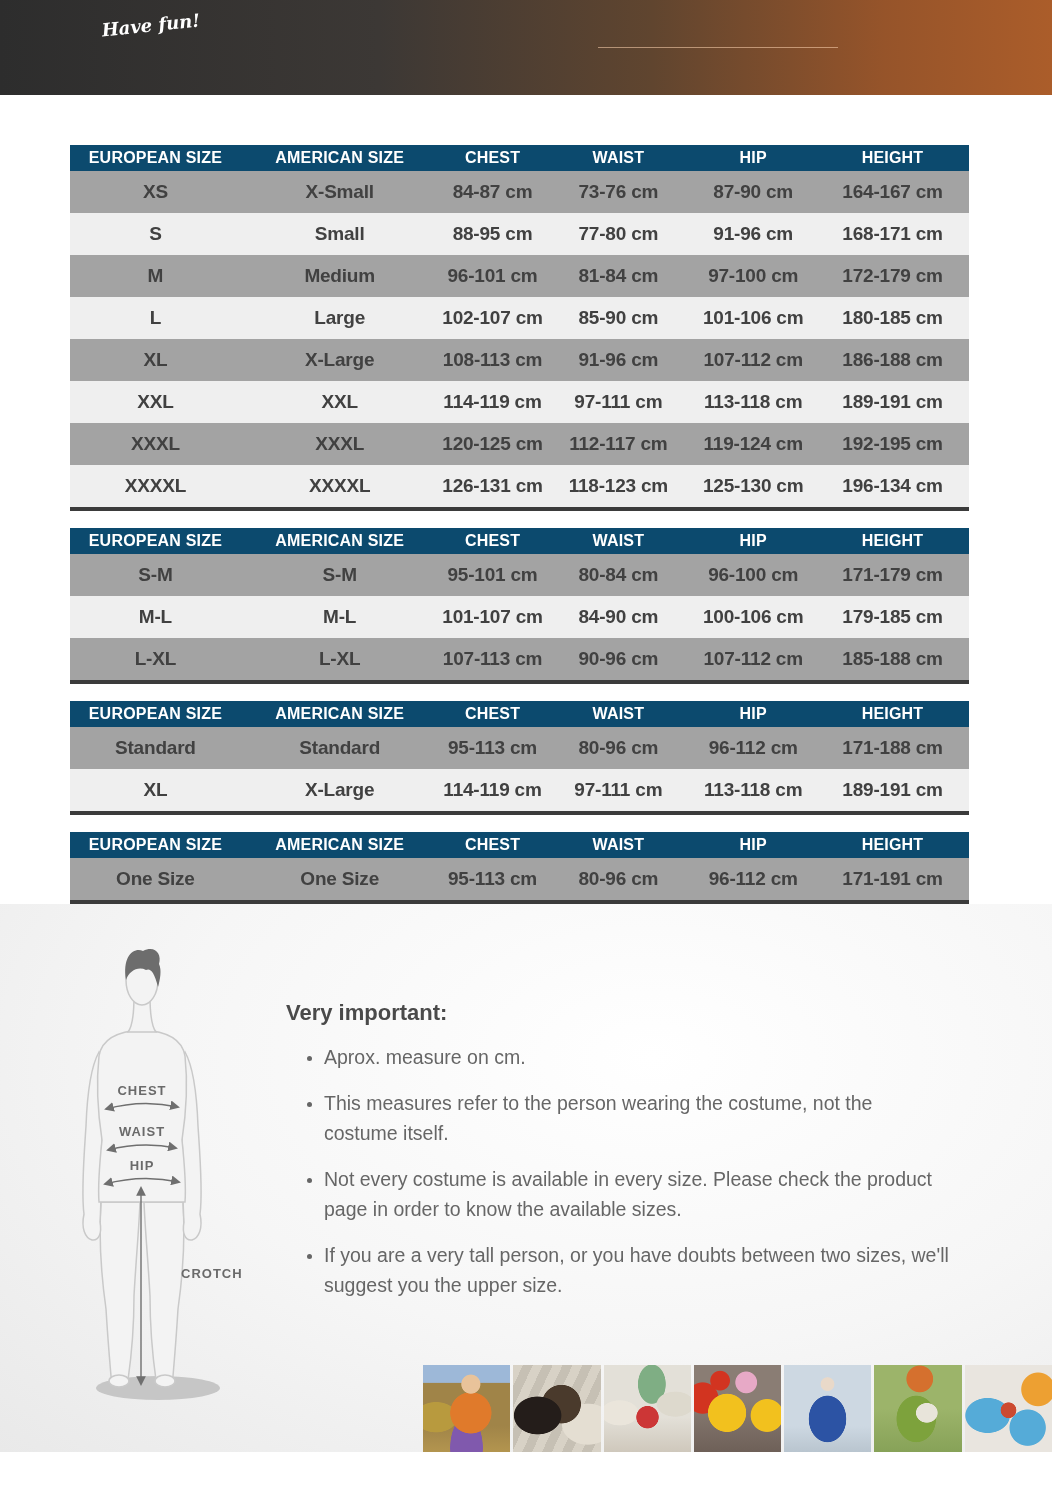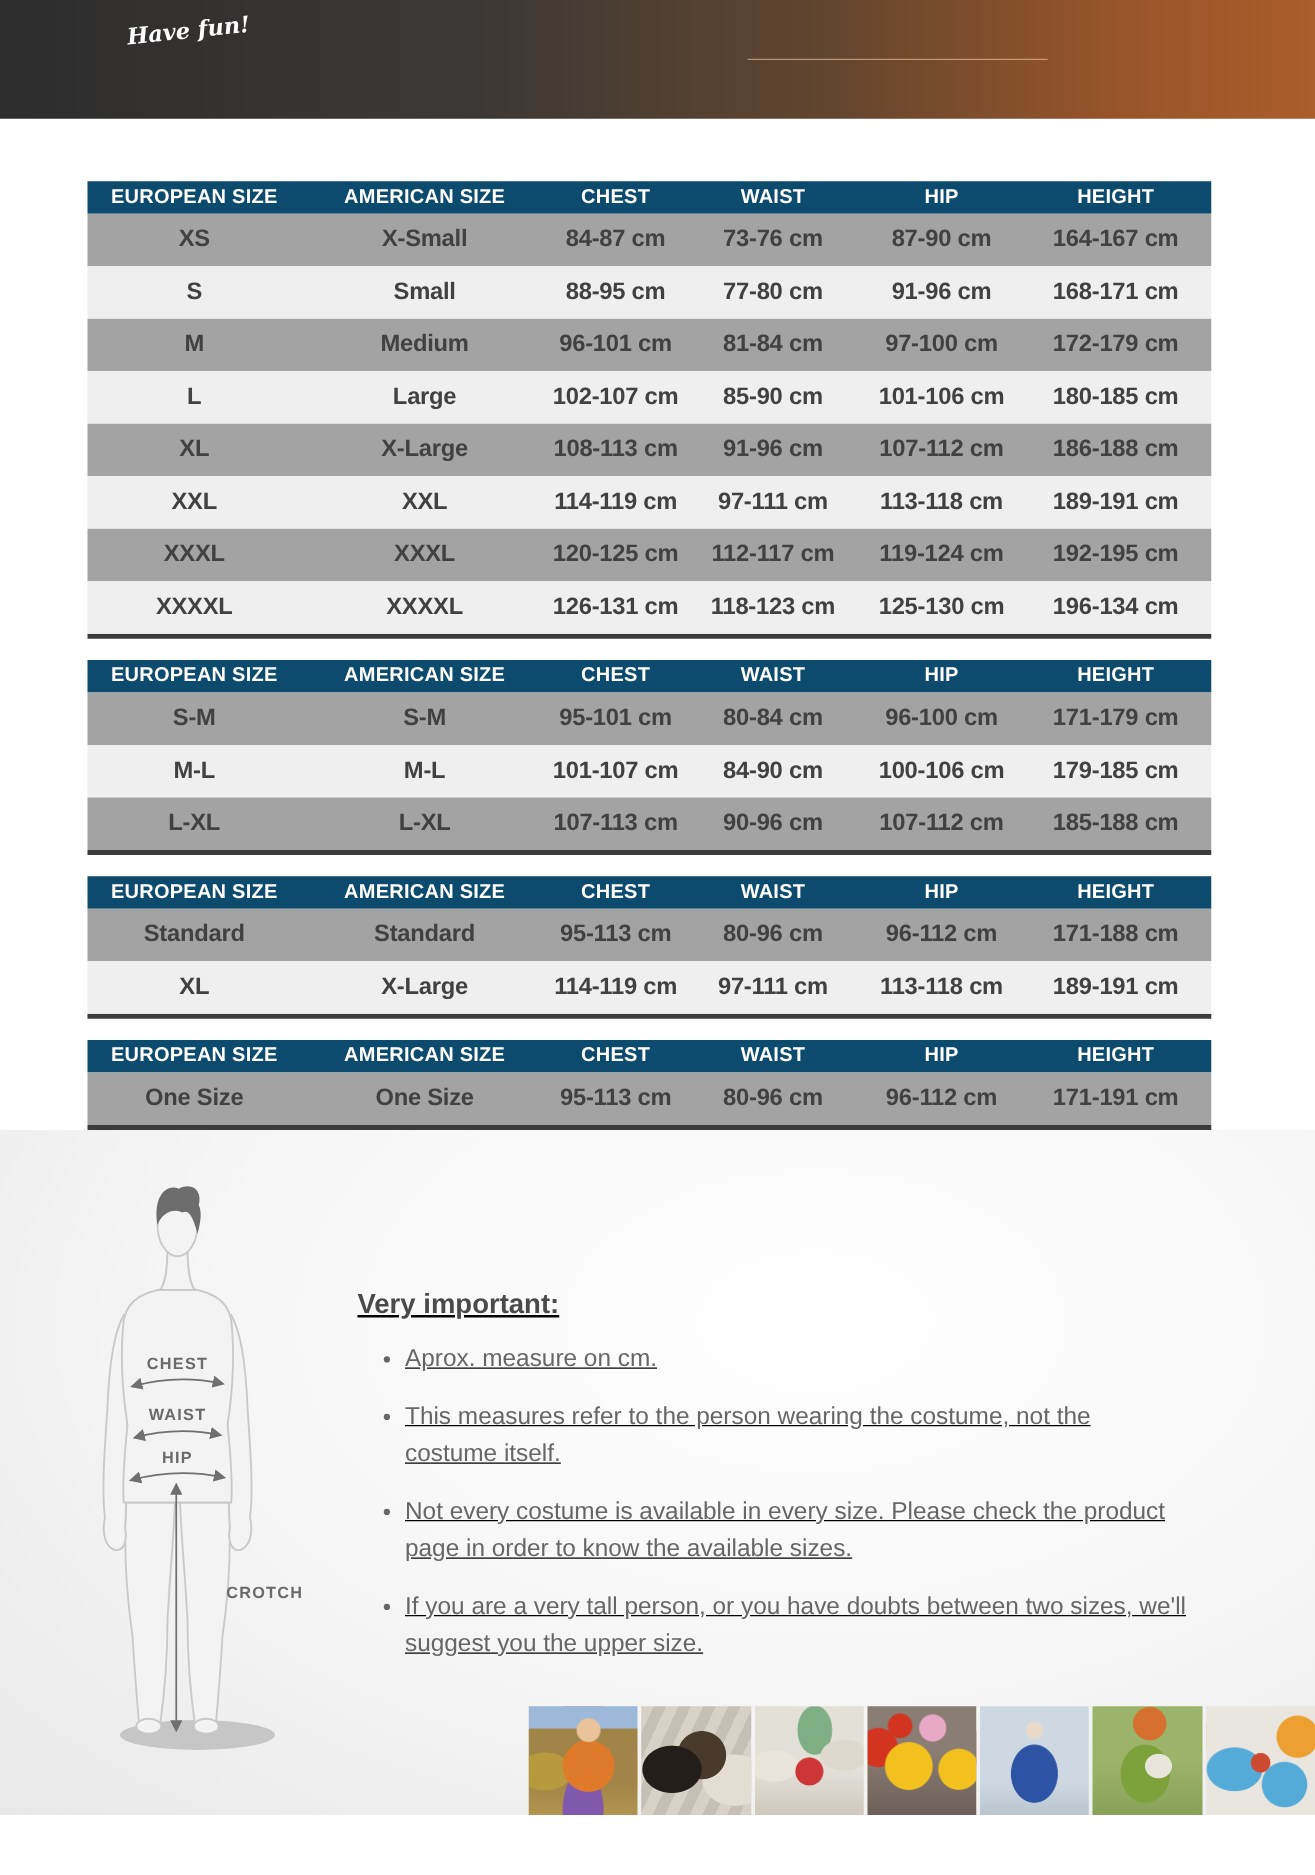--- a/index.html
+++ b/index.html
@@ -31,21 +31,21 @@
   .c0{width:19%;} .c1{width:22%;} .c2{width:12%;} .c3{width:16%;} .c4{width:14%;} .c5{width:17%;}
 
   
   .lower{position:relative;height:548px;
     background:radial-gradient(ellipse at 62% 28%,#ffffff 0%,#f6f6f6 52%,#e9e9e9 100%);}
 
   .figure-svg{position:absolute;left:68px;top:40px;}
   .fig-label{font-family:"Liberation Sans",sans-serif;font-size:13px;font-weight:bold;
     fill:#6a6a6a;letter-spacing:1px;}
 
-  .notes{position:absolute;left:286px;top:126px;width:680px;text-decoration:underline;}
+  .notes{position:absolute;left:286px;top:96px;width:680px;}
   .notes h3{margin:0 0 16px 0;font-size:22px;font-weight:bold;color:#4a4a4a;}
   .notes ul{margin:0;padding:0 0 0 22px;}
   .notes li{font-size:19.5px;line-height:30px;color:#666;margin:16px;}
   .notes li::marker{color:#666;font-size:17px;}
 
   
   .photo-strip{position:absolute;left:423px;right:0;bottom:0;height:87px;display:flex;gap:3px;}
   .tile{flex:1 1 0;height:100%;}
   .p1{background:
       radial-gradient(circle at 55% 22%, #e9c39a 0 11%, transparent 12%),

